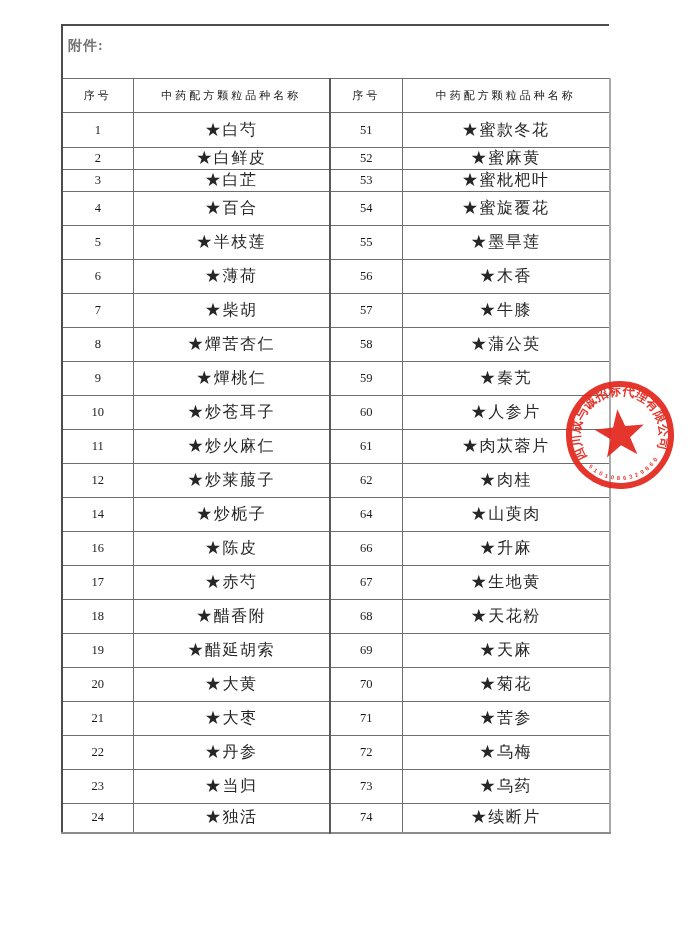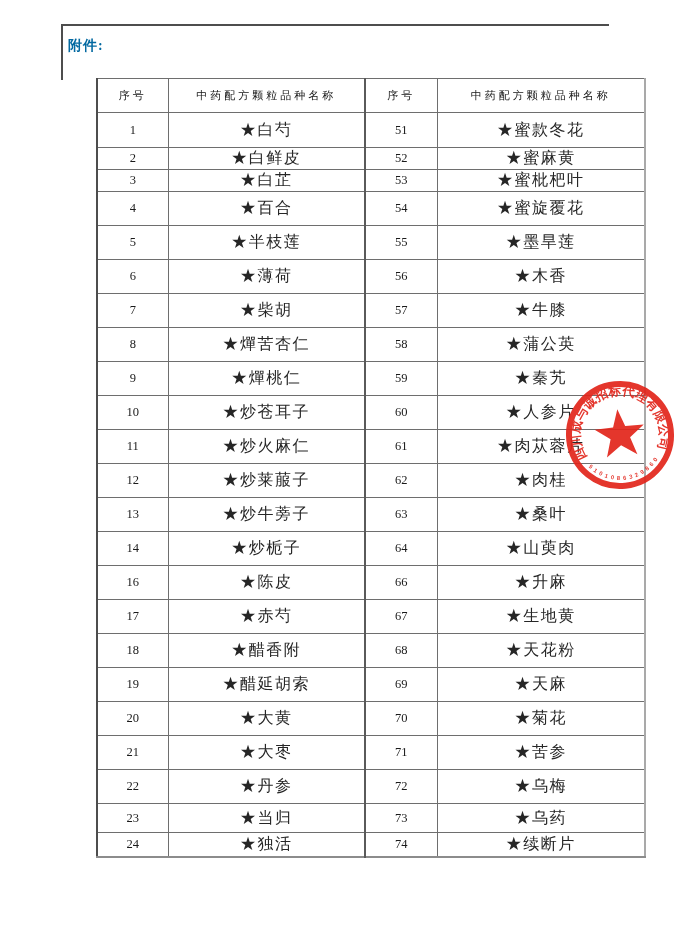--- a/index.html
+++ b/index.html
@@ -15,33 +15,32 @@
   .frame-top {
     position: absolute; left: 61px; top: 24px;
     width: 548px; height: 2px; background: #4d4d4d;
   }
   .frame-left {
     position: absolute; left: 61px; top: 24px;
     width: 2px; height: 56px; background: #4d4d4d;
   }
   .attachment {
     position: absolute; left: 68px; top: 37px;
-    font-size: 14px; font-weight: bold; color: #0369a1;
+    font-size: 14px; font-weight: bold; color: #737373;
     letter-spacing: 1px;
   }
 
   table.granules {
     position: absolute; left: 61px; top: 78px;
     width: 548px;
     border-collapse: collapse; table-layout: fixed;
     border-top: 1px solid #5a5a5a;
     border-left: 2px solid #4d4d4d;
     border-right: 2px solid #a9a9a9;
     border-bottom: 2px solid #8c8c8c;
-    margin-left: 35px;
   }
   table.granules th, table.granules td {
     border: 1px solid #6e6e6e;
     text-align: center; vertical-align: middle;
     padding: 0; overflow: hidden; white-space: nowrap;
   }
   
   table.granules col.c-name1 { }
   table.granules th:nth-child(2), table.granules td:nth-child(2) { border-right: 2px solid #5a5a5a; }
 
@@ -163,26 +162,20 @@
           <td class="num">61</td>
           <td class="name">★肉苁蓉片</td>
         </tr>
         <tr>
           <td class="num">12</td>
           <td class="name">★炒莱菔子</td>
           <td class="num">62</td>
           <td class="name">★肉桂</td>
         </tr>
         <tr>
-          <td class="num">13</td>
-          <td class="name">★炒牛蒡子</td>
-          <td class="num">63</td>
-          <td class="name">★桑叶</td>
-        </tr>
-        <tr>
           <td class="num">14</td>
           <td class="name">★炒栀子</td>
           <td class="num">64</td>
           <td class="name">★山萸肉</td>
         </tr>
         <tr>
           <td class="num">16</td>
           <td class="name">★陈皮</td>
           <td class="num">66</td>
           <td class="name">★升麻</td>

